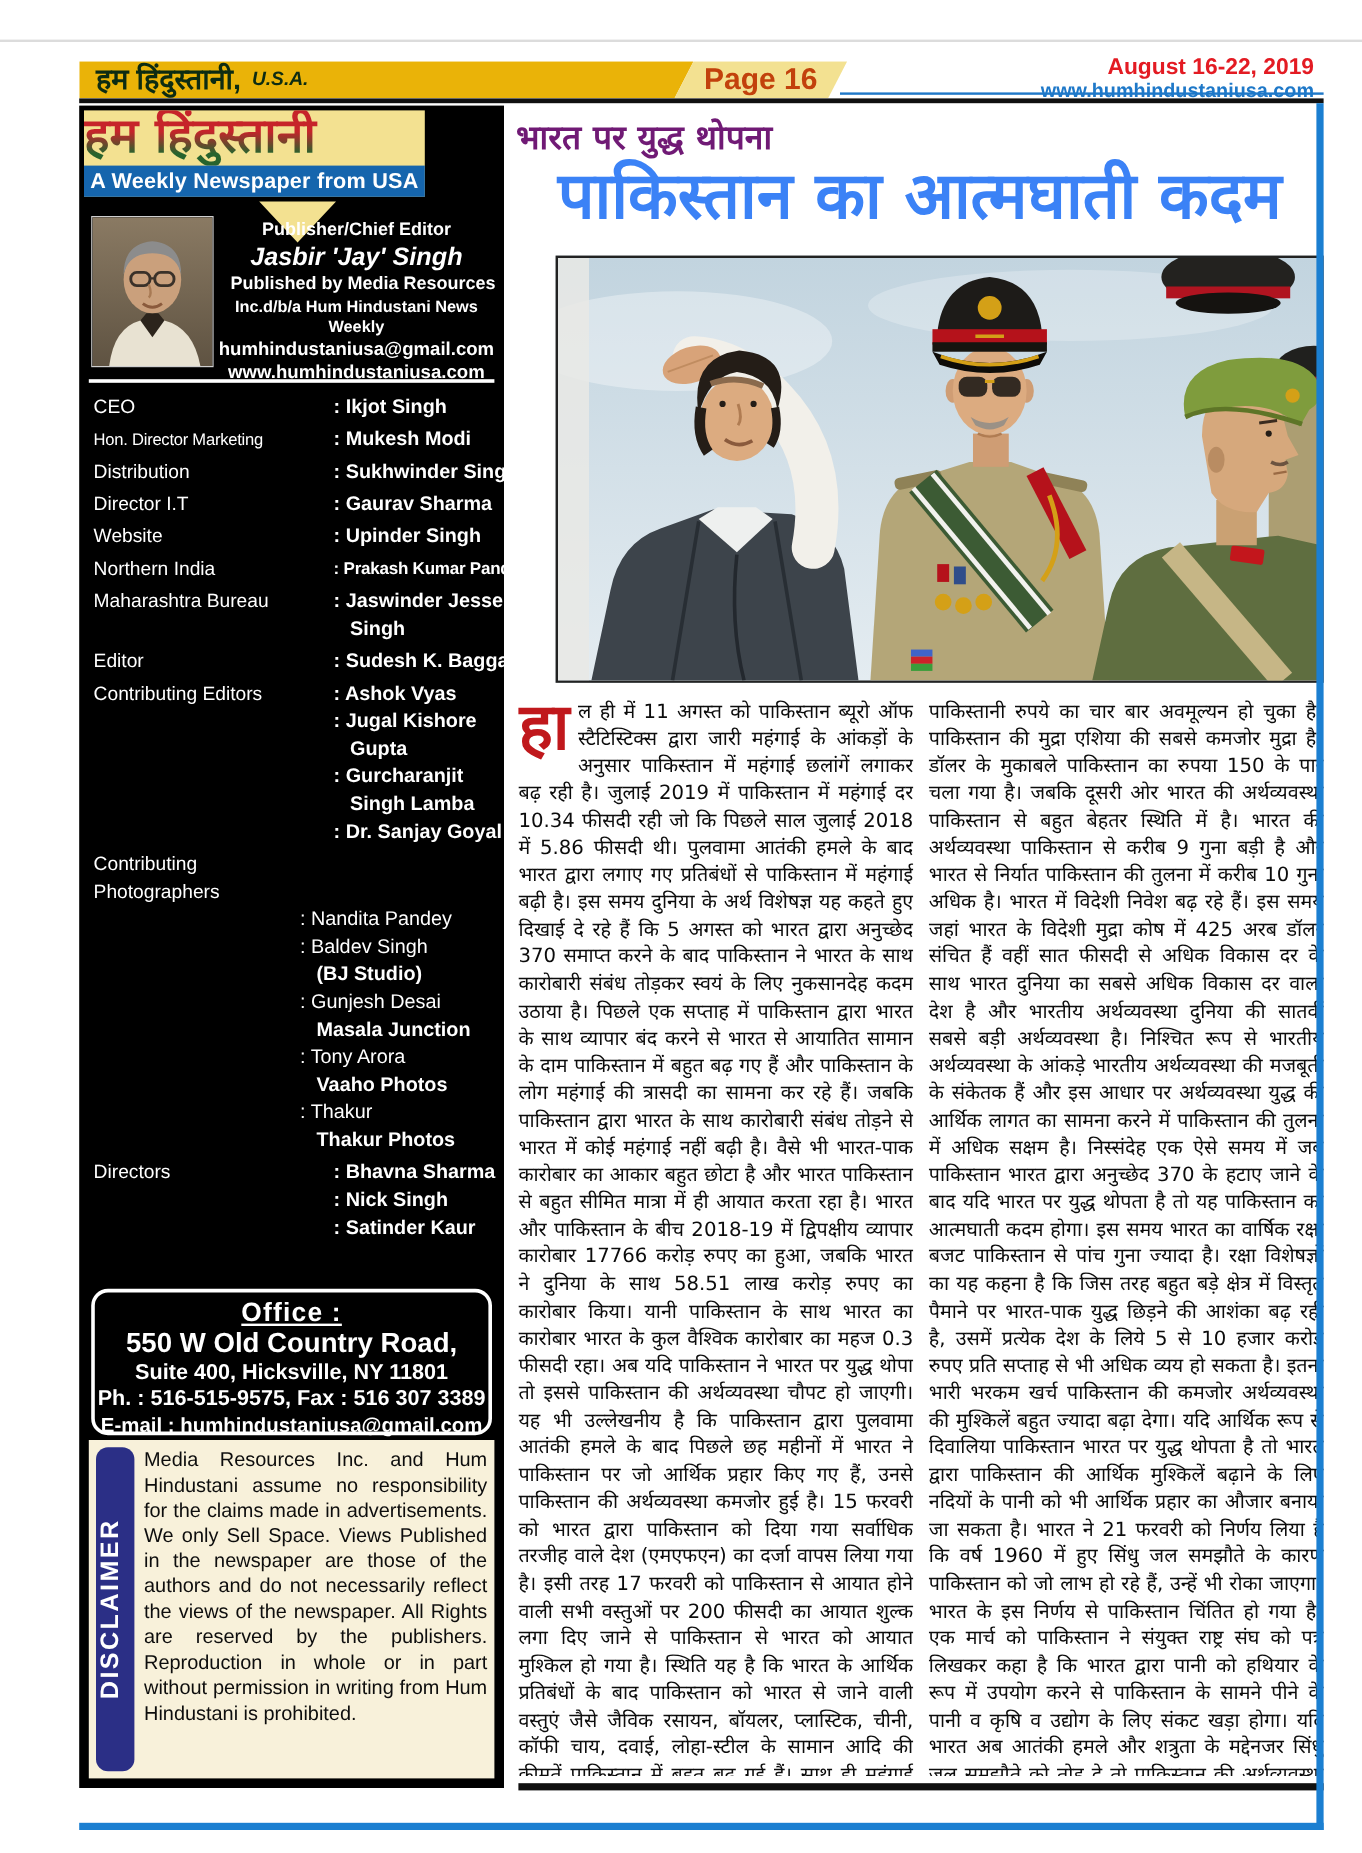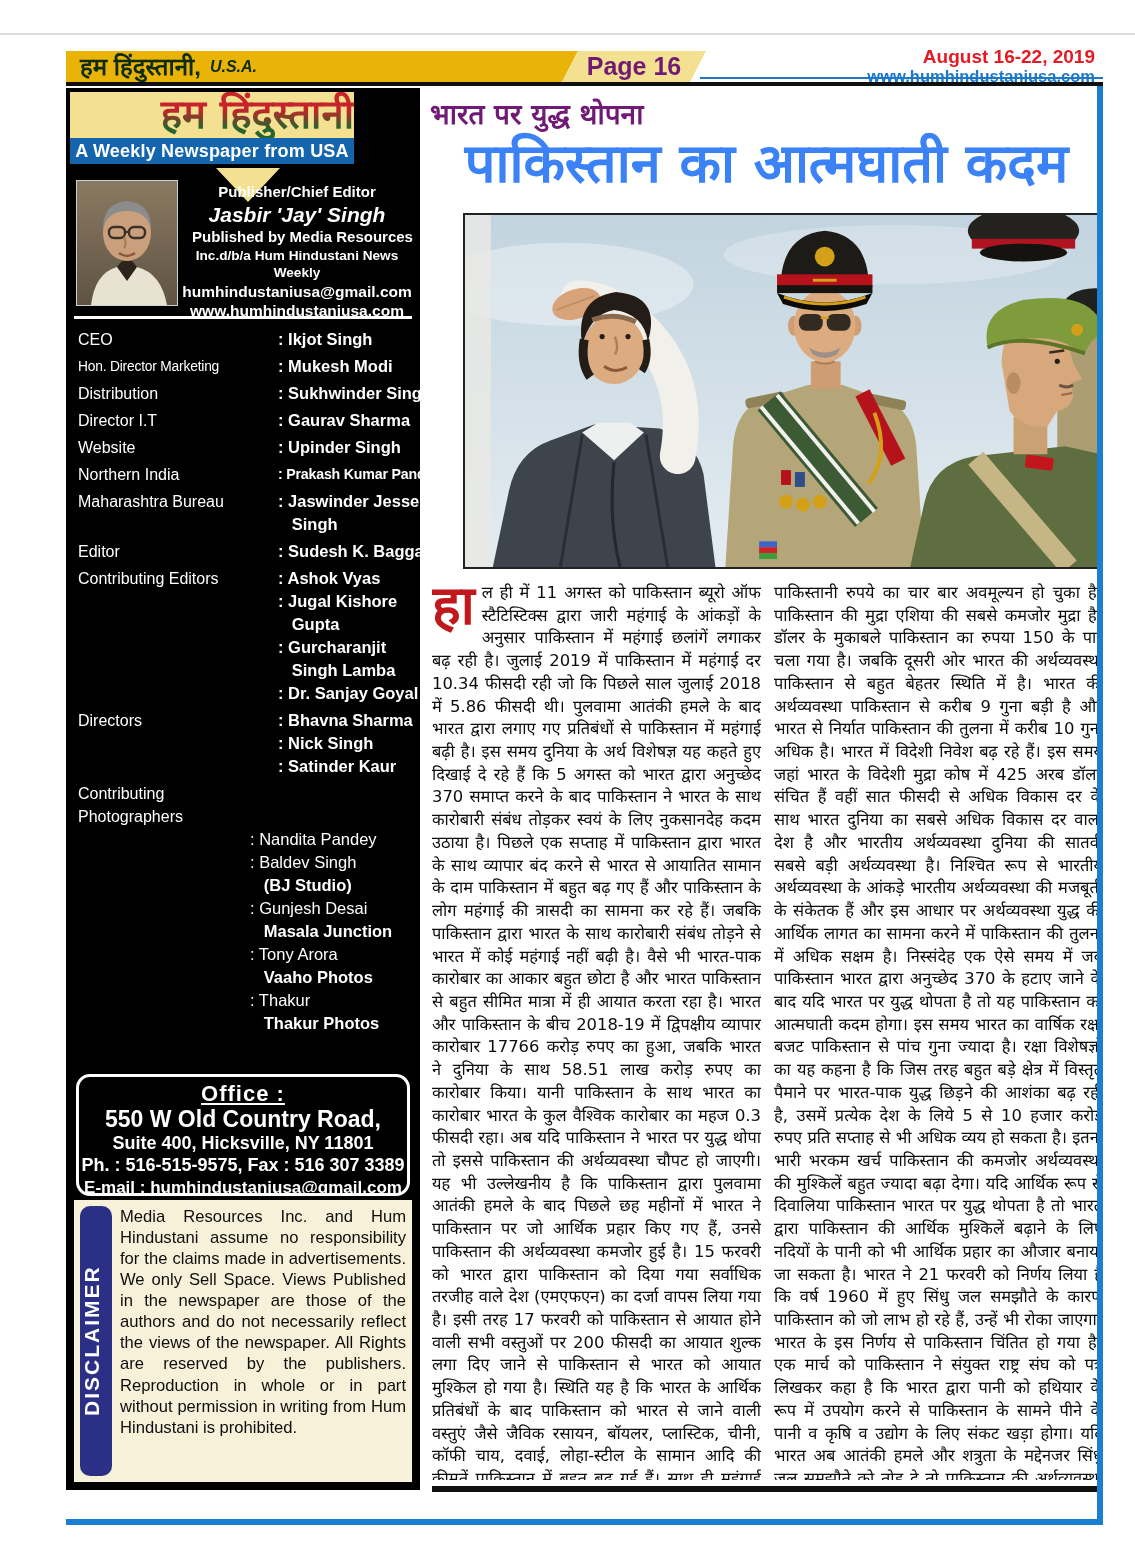--- a/index.html
+++ b/index.html
@@ -9,35 +9,35 @@
 
   
   .green-bar{position:absolute;left:66px;top:51px;width:512px;height:31px;background:#eab308;
              clip-path:polygon(0 0,100% 0,calc(100% - 16px) 100%,0 100%);
              display:flex;align-items:center;padding-left:14px;box-sizing:border-box;}
   .masthead-hindi{font-size:24px;font-weight:bold;color:#0d2c12;line-height:1;}
   .masthead-usa{font-size:16px;font-weight:bold;font-style:italic;color:#0d2c12;margin-left:9px;}
   .yellow-tab{position:absolute;left:562px;top:51px;width:144px;height:31px;background:#f3e191;
               clip-path:polygon(16px 0,100% 0,calc(100% - 16px) 100%,0 100%);
               display:flex;align-items:center;justify-content:center;}
-  .page-label{font-size:25px;font-weight:bold;color:#701a75;line-height:1;}
+  .page-label{font-size:25px;font-weight:bold;color:#c2410c;line-height:1;}
   .header-right{position:absolute;left:700px;top:47px;width:395px;text-align:right;}
   .issue-date{font-size:19px;font-weight:bold;color:#e31b23;line-height:1.05;}
   .header-site{font-size:16.5px;font-weight:bold;color:#1e78c8;line-height:1.15;}
   .header-blue-underline{position:absolute;left:700px;top:77px;width:403px;height:2px;background:#1e78c8;}
   .black-rule{position:absolute;left:66px;top:82px;width:1037px;height:4px;background:#101010;}
 
   
   .right-blue-line{position:absolute;left:1097px;top:86px;width:6px;height:1439px;background:#1b7fd1;}
   .bottom-blue-line{position:absolute;left:66px;top:1519px;width:1037px;height:6px;background:#1b7fd1;}
 
   
   .sidebar{position:absolute;left:66px;top:88px;width:354px;height:1402px;background:#000;}
   .logo-box{position:absolute;left:4px;top:4px;width:284px;background:#f3e191;}
-  .logo-hindi{font-size:40px;font-weight:bold;text-align:right;line-height:44px;height:46px;
+  .logo-hindi{font-size:40px;font-weight:bold;text-align:left;line-height:44px;height:46px;
               font-family:"DejaVu Sans","Liberation Sans",sans-serif;color:#b01e23;}
   @supports ((-webkit-background-clip:text) or (background-clip:text)){
     .logo-hindi{background:linear-gradient(180deg,#c6242a 38%,#27632d 78%);
                 -webkit-background-clip:text;background-clip:text;color:transparent;}
   }
   .logo-blue{height:26px;background:#1565ad;color:#fff;font-weight:bold;font-size:18px;
              display:flex;align-items:center;justify-content:center;letter-spacing:.2px;}
   .logo-arrow{position:absolute;left:150px;top:80px;width:0;height:0;
               border-left:32px solid transparent;border-right:32px solid transparent;
               border-top:34px solid #f3e191;}
@@ -206,40 +206,40 @@
           <div class="staff-label">Contributing Editors</div>
           <div class="staff-values">
             <div class="staff-line b">: Ashok Vyas</div>
             <div class="staff-line b">: Jugal Kishore</div>
             <div class="staff-line b">   Gupta</div>
             <div class="staff-line b">: Gurcharanjit</div>
             <div class="staff-line b">   Singh Lamba</div>
             <div class="staff-line b">: Dr. Sanjay Goyal</div>
           </div>
         </div>
-        <div class="staff-row">
-          <div class="staff-label">Directors</div>
-          <div class="staff-values">
-            <div class="staff-line b">: Bhavna Sharma</div>
-            <div class="staff-line b">: Nick Singh</div>
-            <div class="staff-line b">: Satinder Kaur</div>
-          </div>
-        </div>
         <div class="staff-row block">
           <div class="staff-label">Contributing Photographers</div>
           <div class="staff-values">
             <div class="staff-line">: Nandita Pandey</div>
             <div class="staff-line">: Baldev Singh</div>
             <div class="staff-line b">   (BJ Studio)</div>
             <div class="staff-line">: Gunjesh Desai</div>
             <div class="staff-line b">   Masala Junction</div>
             <div class="staff-line">: Tony Arora</div>
             <div class="staff-line b">   Vaaho Photos</div>
             <div class="staff-line">: Thakur</div>
             <div class="staff-line b">   Thakur Photos</div>
+          </div>
+        </div>
+        <div class="staff-row">
+          <div class="staff-label">Directors</div>
+          <div class="staff-values">
+            <div class="staff-line b">: Bhavna Sharma</div>
+            <div class="staff-line b">: Nick Singh</div>
+            <div class="staff-line b">: Satinder Kaur</div>
           </div>
         </div>
       </div>
 
     <div class="office-box">
       <div class="office-title">Office :</div>
       <div class="office-a1">550 W Old Country Road,</div>
       <div class="office-a2">Suite 400, Hicksville, NY 11801</div>
       <div class="office-ph">Ph. : 516-515-9575, Fax : 516 307 3389</div>
       <div class="office-em">E-mail : humhindustaniusa@gmail.com</div>

